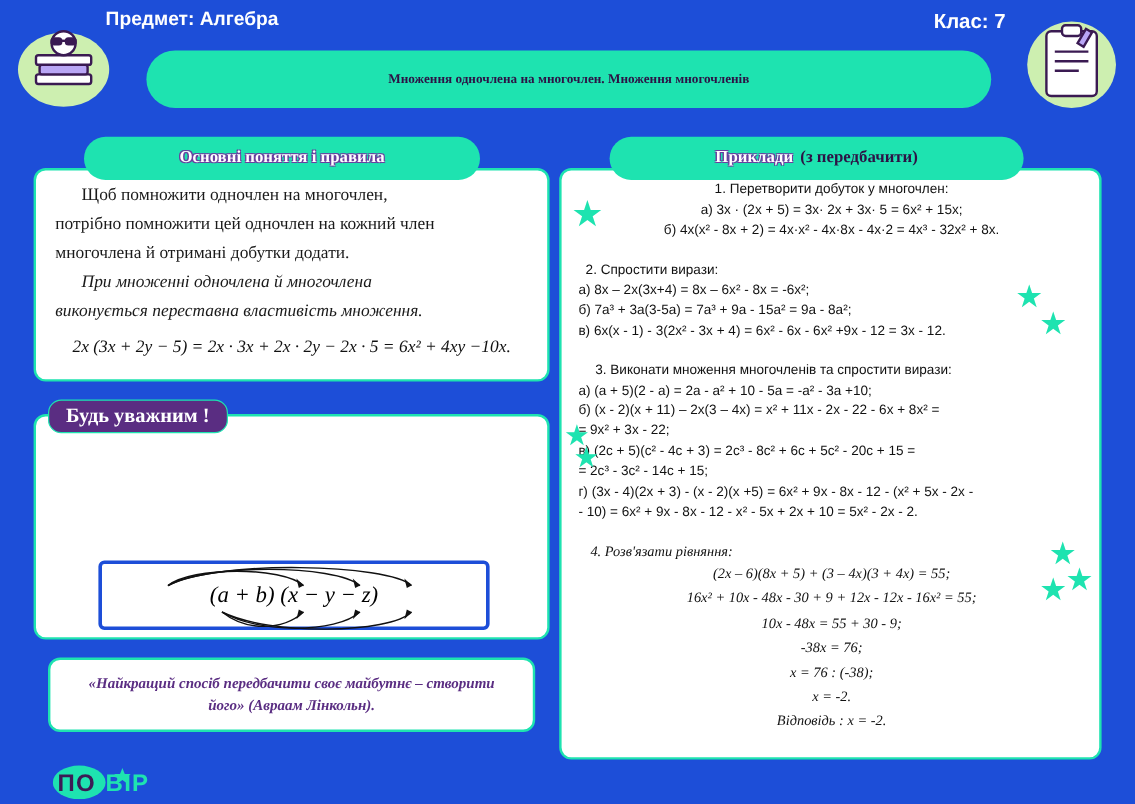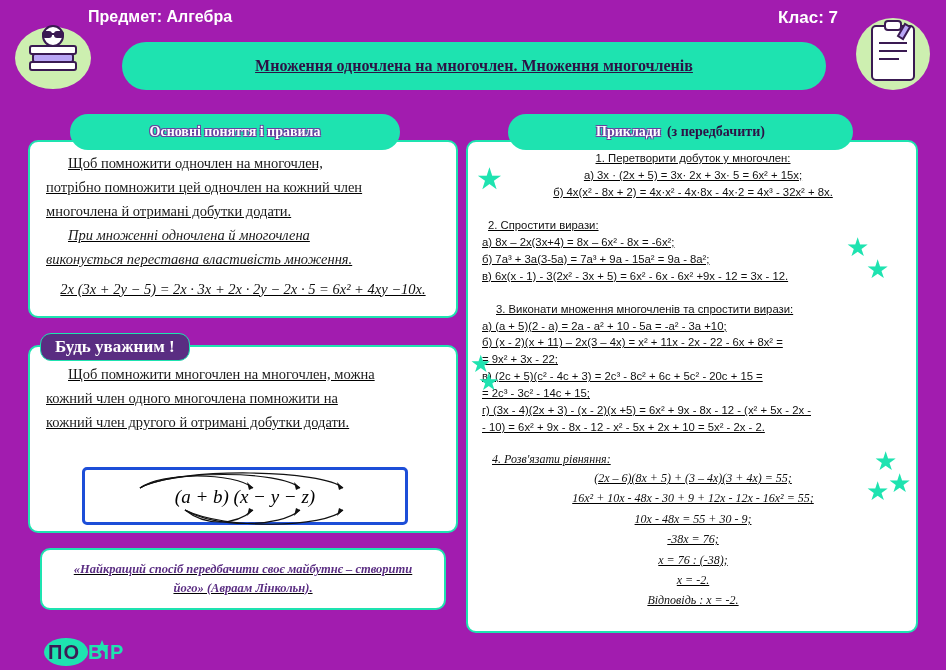--- a/index.html
+++ b/index.html
@@ -9,21 +9,21 @@
   body {
     width: 946px; height: 670px;
     background: #3a1a52;
     font-family: "Liberation Sans", sans-serif;
     overflow: hidden;
     position: relative;
   }
   .page {
     position: absolute;
     inset: 0;
-    background: #a21caf;
+    background: #1d4ed8;
     padding-left: 28px;
   }
   
   .header {
     position: absolute;
     top: 0; left: 0; right: 0; height: 104px;
   }
   .subject {
     position: absolute;
     left: 88px; top: 8px;
@@ -44,24 +44,23 @@
     width: 700px; height: 44px;
     background: #1ee3b0;
     border-radius: 22px;
     display: flex;
     align-items: center;
     justify-content: center;
     box-shadow: 0 0 0 2px #1ee3b0;
   }
   .title-bar span {
     color: #2d1245;
-    font-size: 16px;
-    font-weight: bold;
-    font-family: "Liberation Serif", serif;
-    text-decoration: underline;
+    font-size: 11px;
+    font-weight: bold;
+    font-family: "Liberation Serif", serif;
   }
   
   .art-left {
     position: absolute;
     left: 14px; top: 18px;
     width: 78px; height: 72px;
   }
   .art-right {
     position: absolute;
     right: 14px; top: 10px;
@@ -93,21 +92,20 @@
   }
   #head-left { left: 70px; top: 114px; width: 330px; }
   #head-right { left: 508px; top: 114px; width: 345px; }
 
   
   .panel {
     position: absolute;
     background: #ffffff;
     border: 2px solid #1ee3b0;
     border-radius: 10px;
-    text-decoration: underline;
   }
   #panel-left-1 { left: 28px; top: 140px; width: 430px; height: 178px; }
   #panel-left-2 { left: 28px; top: 345px; width: 430px; height: 188px; }
   #panel-left-3 { left: 40px; top: 548px; width: 406px; height: 62px; }
   #panel-right { left: 466px; top: 140px; width: 452px; height: 493px; }
 
   .body-text {
     font-family: "Liberation Serif", serif;
     font-size: 14.5px;
     color: #1a1a1a;
@@ -253,25 +251,20 @@
       <span style="font-style:italic">виконується переставна властивість множення.</span>
       <div class="formula">2x (3x + 2y − 5) = 2x · 3x + 2x · 2y − 2x · 5 = 6x² + 4xy −10x.</div>
     </div>
   </div>
 
   <div class="badge">
     <span>Будь уважним !</span>
   </div>
 
   <div class="panel" id="panel-left-2">
-    <div class="body-text">
-      <span class="indent">Щоб помножити многочлен на многочлен, можна</span>
-      <span>кожний член одного многочлена помножити на</span><br>
-      <span>кожний член другого й отримані добутки додати.</span>
-    </div>
     <div class="ab-box">
       <div class="ab-formula">(a + b) (x − y − z)</div>
       <svg width="326" height="58" viewBox="0 0 326 58" style="position:absolute;left:0;top:0">
         <path d="M55 18 C75 2, 150 2, 168 18" fill="none" stroke="#111" stroke-width="1.2"></path>
         <path d="M55 18 C85 0, 195 0, 215 18" fill="none" stroke="#111" stroke-width="1.2"></path>
         <path d="M55 18 C95 -4, 240 0, 258 18" fill="none" stroke="#111" stroke-width="1.2"></path>
         <path d="M100 40 C120 56, 150 56, 168 40" fill="none" stroke="#111" stroke-width="1.2"></path>
         <path d="M100 40 C130 58, 195 58, 215 40" fill="none" stroke="#111" stroke-width="1.2"></path>
         <path d="M100 40 C140 60, 240 58, 258 40" fill="none" stroke="#111" stroke-width="1.2"></path>
         <polygon points="168,18 162,12 164,20" fill="#111"></polygon>
@@ -294,21 +287,21 @@
       <div class="ex-block ex-center">
         <span class="ex-title">1. Перетворити добуток у многочлен:</span>
         <span>а) 3х · (2х + 5) = 3х· 2х + 3х· 5 = 6х² + 15х;</span><br>
         <span>б) 4х(х² - 8х + 2) = 4х·х² - 4х·8х - 4х·2 = 4х³ - 32х² + 8х.</span>
       </div>
 
       <div class="ex-block" style="margin-top:16px">
         <span class="ex-title" style="padding-left:6px">2. Спростити  вирази:</span>
         <span>а) 8х – 2х(3х+4) = 8х – 6х² - 8х = -6х²;</span><br>
         <span>б) 7а³ + 3а(3-5а) = 7а³ + 9а - 15а² = 9а - 8а²;</span><br>
-        <span>в) 6х(х - 1) - 3(2х² - 3х + 5) = 6х² - 6х - 6х² +9х - 12 = 3х - 12.</span>
+        <span>в) 6х(х - 1) - 3(2х² - 3х + 4) = 6х² - 6х - 6х² +9х - 12 = 3х - 12.</span>
       </div>
 
       <div class="ex-block" style="margin-top:16px">
         <span class="ex-title" style="padding-left:14px">3. Виконати множення многочленів та спростити вирази:</span>
         <span>а) (а + 5)(2 - а) = 2а - а² + 10 - 5а = -а² - 3а +10;</span><br>
         <span>б) (х - 2)(х + 11) – 2х(3 – 4х) = х² + 11х - 2х - 22 - 6х + 8х²  =</span><br>
         <span>= 9х² + 3х - 22;</span><br>
         <span>в) (2с + 5)(с² - 4с + 3) = 2с³ - 8с² + 6с + 5с² - 20с + 15 =</span><br>
         <span>= 2с³ - 3с² - 14с + 15;</span><br>
         <span>г) (3х - 4)(2х + 3) - (х - 2)(х +5) = 6х²  + 9х - 8х - 12 - (х²  + 5х - 2х -</span><br>

